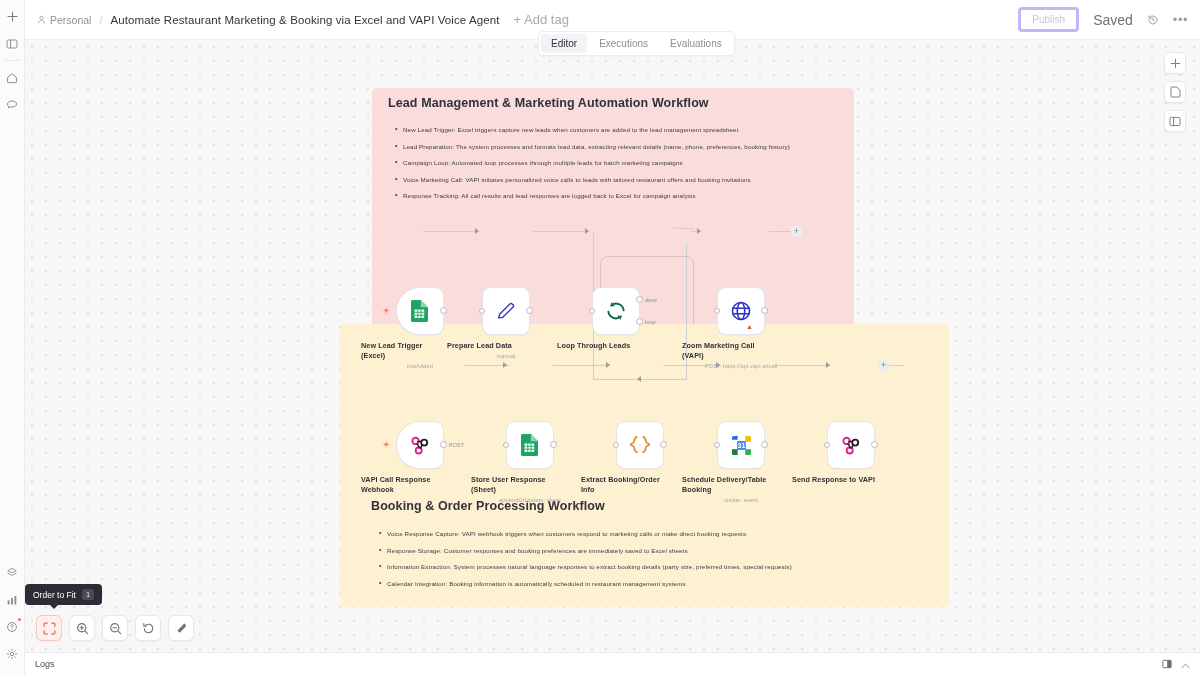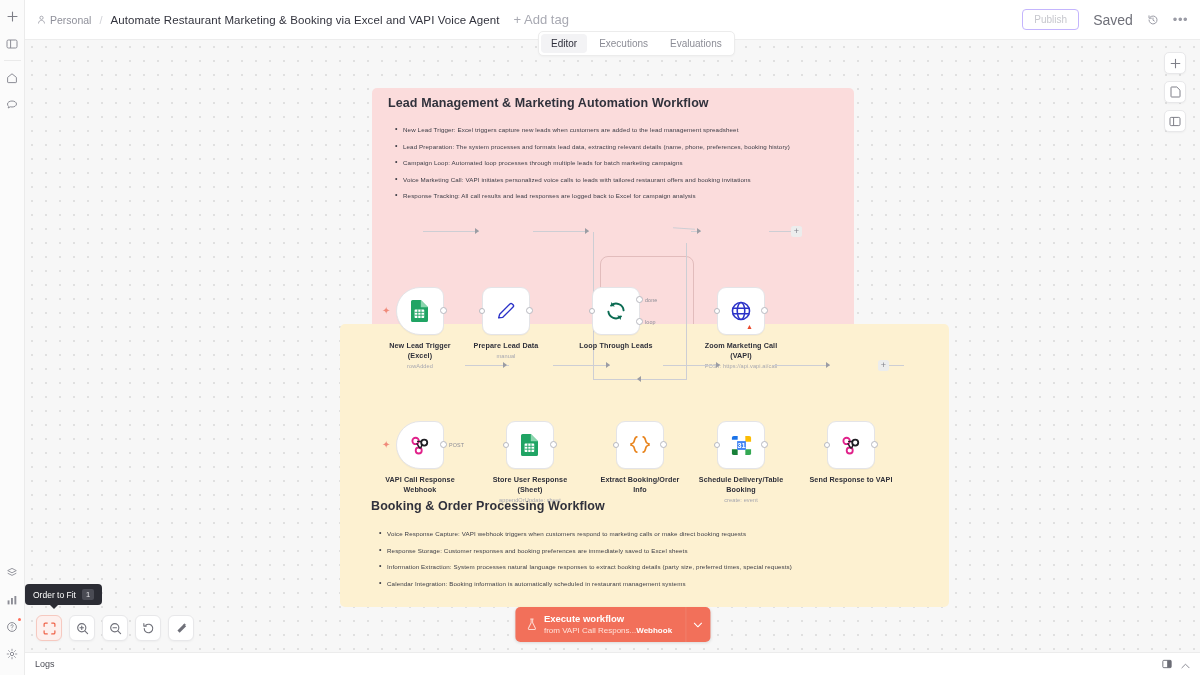--- a/index.html
+++ b/index.html
@@ -40,21 +40,21 @@
   .crumb-personal {
     display: flex; align-items: center; gap: 4px;
     font-size: 10.5px; color: #8f909a;
   }
   .crumb-sep { color: #d2d3d8; margin: 0 8px; font-size: 11px; }
   .wf-title { font-size: 11.5px; color: #32333d; letter-spacing: .1px; }
   .add-tag { font-size: 13px; color: #a8a9b2; margin-left: 14px; }
   .hdr-right { margin-left: auto; display: flex; align-items: center; gap: 14px; }
   .btn-publish {
     font-size: 10px; color: #c6c7cd; background: #fff;
-    border: 1px solid #c4b5fd; border-radius: 4px; padding: 4px 11px;
+    border: 3px solid #c4b5fd; border-radius: 4px; padding: 4px 11px;
   }
   .saved-txt { font-size: 14px; color: #6f7079; }
   .hdr-icon { color: #9a9ba5; display:flex; align-items:center; }
   .dots { font-size: 13px; color: #9a9ba5; letter-spacing: .5px; line-height: 8px; }
 
   
   .tabs {
     position: absolute; left: 538px; top: 31px;
     display: flex; gap: 2px; background: #fff;
     border: 1px solid #ececec; border-radius: 5px; padding: 2px;
@@ -93,21 +93,21 @@
   .node-box {
     width: 48px; height: 48px; background: #fff;
     border: 1px solid #e4e4e7; border-radius: 9px;
     display: flex; align-items: center; justify-content: center;
     box-shadow: 0 1px 1px rgba(0,0,0,.03);
     position: relative;
   }
   .node.trigger .node-box { border-radius: 24px 9px 9px 24px; }
   .node-label {
     position: absolute; top: 54px; left: 50%; transform: translateX(-50%);
-    width: 118px; text-align: center;
+    width: 118px; 
     font-size: 7.2px; font-weight: bold; color: #2f303a; line-height: 10px;
     letter-spacing: .1px;
   }
   .node-sub {
     position: absolute; left: 50%; transform: translateX(-50%);
     width: 130px; text-align: center;
     font-size: 5.6px; color: #a6a7b0; letter-spacing: .1px;
   }
   .bolt { position: absolute; left: -14px; top: 19px; color: #f08a7a; font-size: 10px; line-height: 10px; }
   .warn { position: absolute; bottom: 4px; right: 11px; color: #e8492b; font-size: 7px; line-height: 7px; }
@@ -527,38 +527,20 @@
         </svg>
       </div>
       <div class="zoom-btn">
         <svg width="13" height="13" viewBox="0 0 14 14">
           <path d="M9.6 2.2l2.4 2.4-7 7-2.4-2.4z" fill="#6f7079"></path>
           <path d="M10.4 1l.5 1.3 1.3.5-1.3.5-.5 1.3-.5-1.3-1.3-.5 1.3-.5z" fill="#6f7079"></path>
         </svg>
       </div>
     </div>
 
-    <div class="execute-wrap">
-      <div class="execute-main">
-        <span class="exec-flask">
-          <svg width="11" height="13" viewBox="0 0 12 14">
-              <path d="M4.6 1h2.8M5.2 1v4.2L2.2 11a1 1 0 0 0 .85 1.5h5.9A1 1 0 0 0 9.8 11L6.8 5.2V1" fill="none" stroke="#fdd9d1" stroke-width="1.1" stroke-linecap="round" stroke-linejoin="round"></path>
-            </svg>
-        </span>
-        <span>
-          <span class="exec-title" style="display:block;">Execute workflow</span>
-          <span class="exec-sub" style="display:block;"><span>from VAPI Call Respons...</span><b>Webhook</b></span>
-        </span>
-      </div>
-      <div class="execute-caret">
-        <svg width="9" height="6" viewBox="0 0 10 6">
-            <path d="M1 1l4 4 4-4" fill="none" stroke="#fff" stroke-width="1.2" stroke-linecap="round" stroke-linejoin="round"></path>
-          </svg>
-      </div>
-    </div>
 
   </div>
 
   <div class="logs">
     <span class="logs-label">Logs</span>
     <span class="logs-right">
       <span>
         <svg width="10" height="10" viewBox="0 0 12 12">
             <rect x="1" y="1.6" width="10" height="8.8" rx="1.2" fill="none" stroke="#6b6c75" stroke-width="1.1"></rect>
             <rect x="6.2" y="1.6" width="4.8" height="8.8" fill="#6b6c75"></rect>

